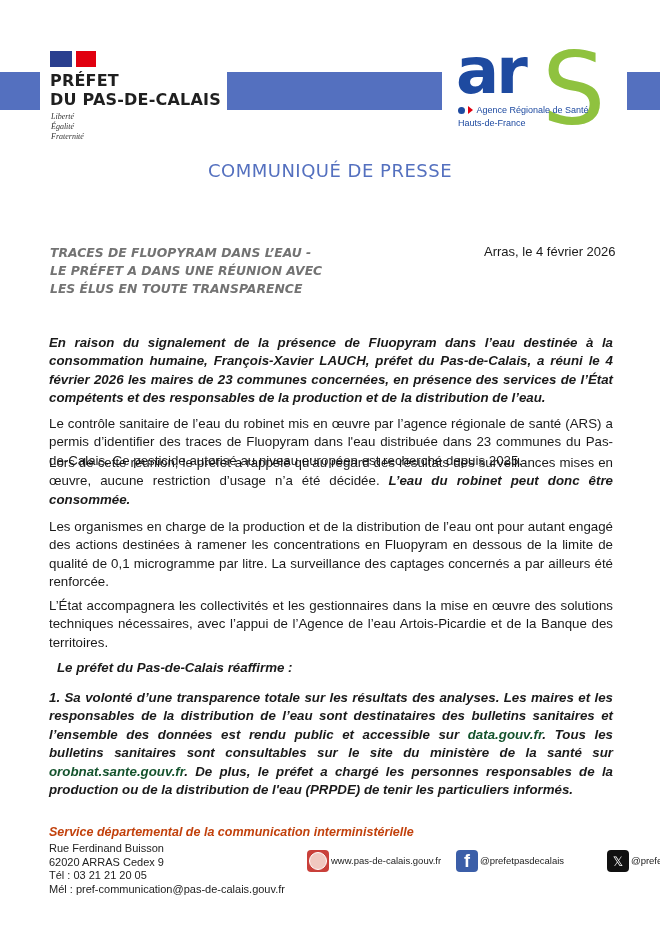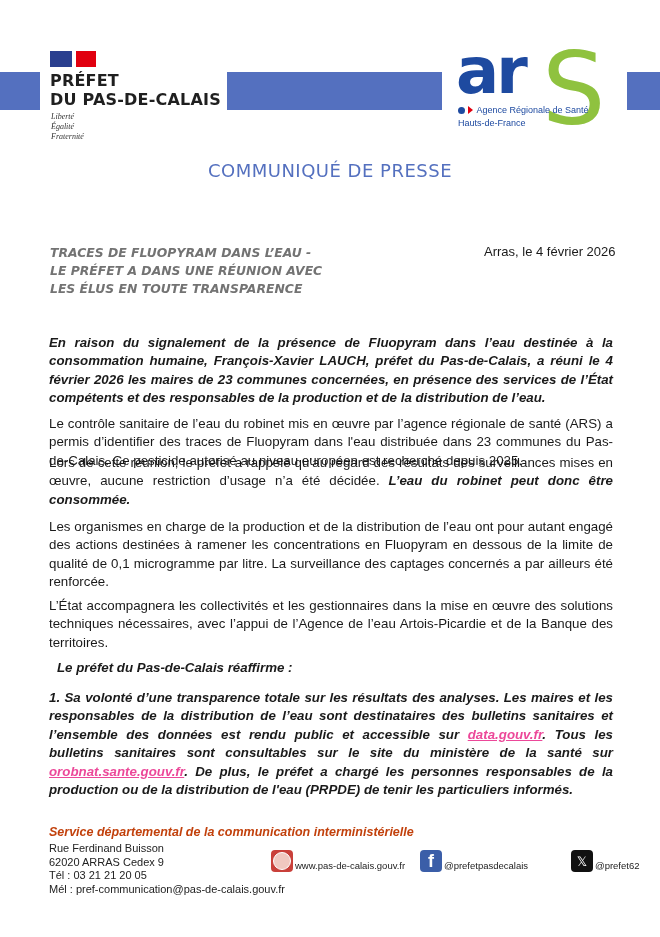--- a/index.html
+++ b/index.html
@@ -17,24 +17,24 @@
   .ars-agency { position: absolute; left: 8px; top: 55px; font-size: 9px; color: #1e4aa0; white-space: nowrap; }
   .ars-agency .dot { display: inline-block; width: 7px; height: 7px; border-radius: 50%; background: #1e4aa0; vertical-align: -1px; }
   .ars-agency .chev { display: inline-block; width: 0; height: 0; border-top: 4px solid transparent; border-bottom: 4px solid transparent; border-left: 5px solid #e1000f; vertical-align: -1px; margin-right: 2px; }
   .ars-region { position: absolute; left: 8px; top: 68px; font-size: 9px; color: #1e4aa0; }
   .press-title { position: absolute; left: 0; width: 660px; top: 160px; text-align: center; font-family: "DejaVu Sans", sans-serif; font-size: 18px; color: #5470bf; letter-spacing: 0.5px; }
   .headline { position: absolute; left: 50px; top: 244px; font-family: "DejaVu Sans", sans-serif; font-weight: bold; font-style: italic; font-size: 12.4px; line-height: 18px; color: #737373; }
   .date { position: absolute; left: 484px; top: 244px; font-size: 13px; color: #1a1a1a; }
   .body { position: absolute; left: 49px; width: 564px; font-size: 13.3px; line-height: 18.4px; text-align: justify; color: #1a1a1a; }
   .body p { margin: 0; }
   .bi { font-weight: bold; font-style: italic; }
-  .link { color: #ec4899; text-decoration: underline; }
+  .link { color: #14532d; }
   .footer-title { position: absolute; left: 49px; top: 825px; font-weight: bold; font-style: italic; font-size: 12.5px; color: #c2410c; }
   .footer-addr { position: absolute; left: 49px; top: 842px; font-size: 11px; line-height: 13.5px; color: #222; }
-  .social { position: absolute; top: 850px; display: flex; align-items: flex-end; font-size: 9.5px; color: #222; }
+  .social { position: absolute; top: 850px; display: flex; align-items: center; font-size: 9.5px; color: #222; margin-left: 36px; }
   .social .ico { width: 22px; height: 22px; border-radius: 4px; display: flex; align-items: center; justify-content: center; margin-right: 2px; }
   .ico-web { background: #c9403a; }
   .ico-web span { width: 16px; height: 16px; border-radius: 50%; background: #f0c8c0; display: block; border: 1px solid #fff; }
   .ico-fb { background: #3b5ea8; color: #fff; font-weight: bold; font-size: 18px; }
   .ico-x { background: #111; color: #fff; font-size: 13px; }
   .social .lbl { margin-bottom: 0; line-height: 12px; }
 </style>
 </head>
 <body>
 

